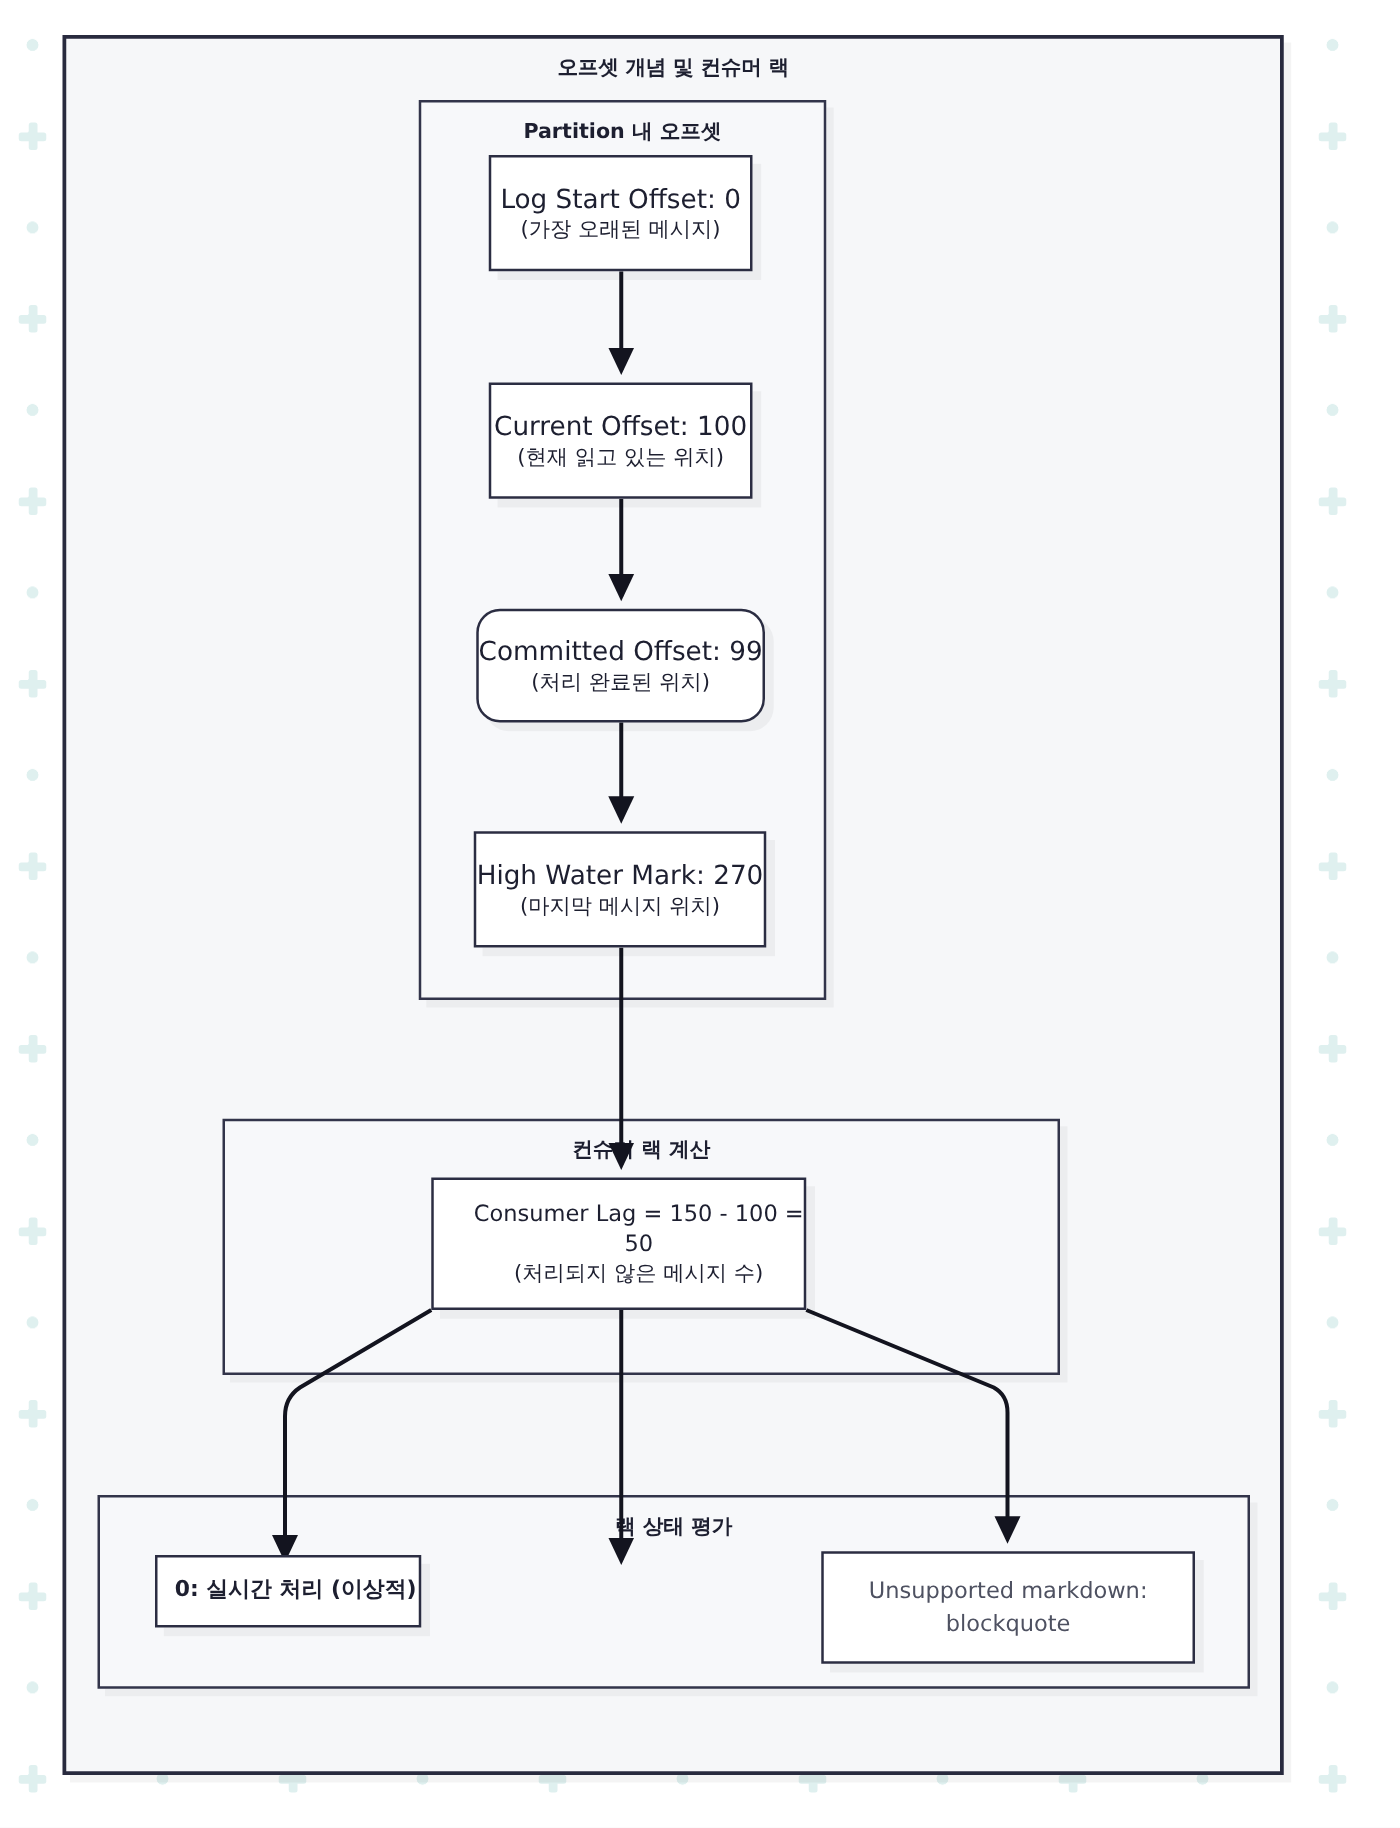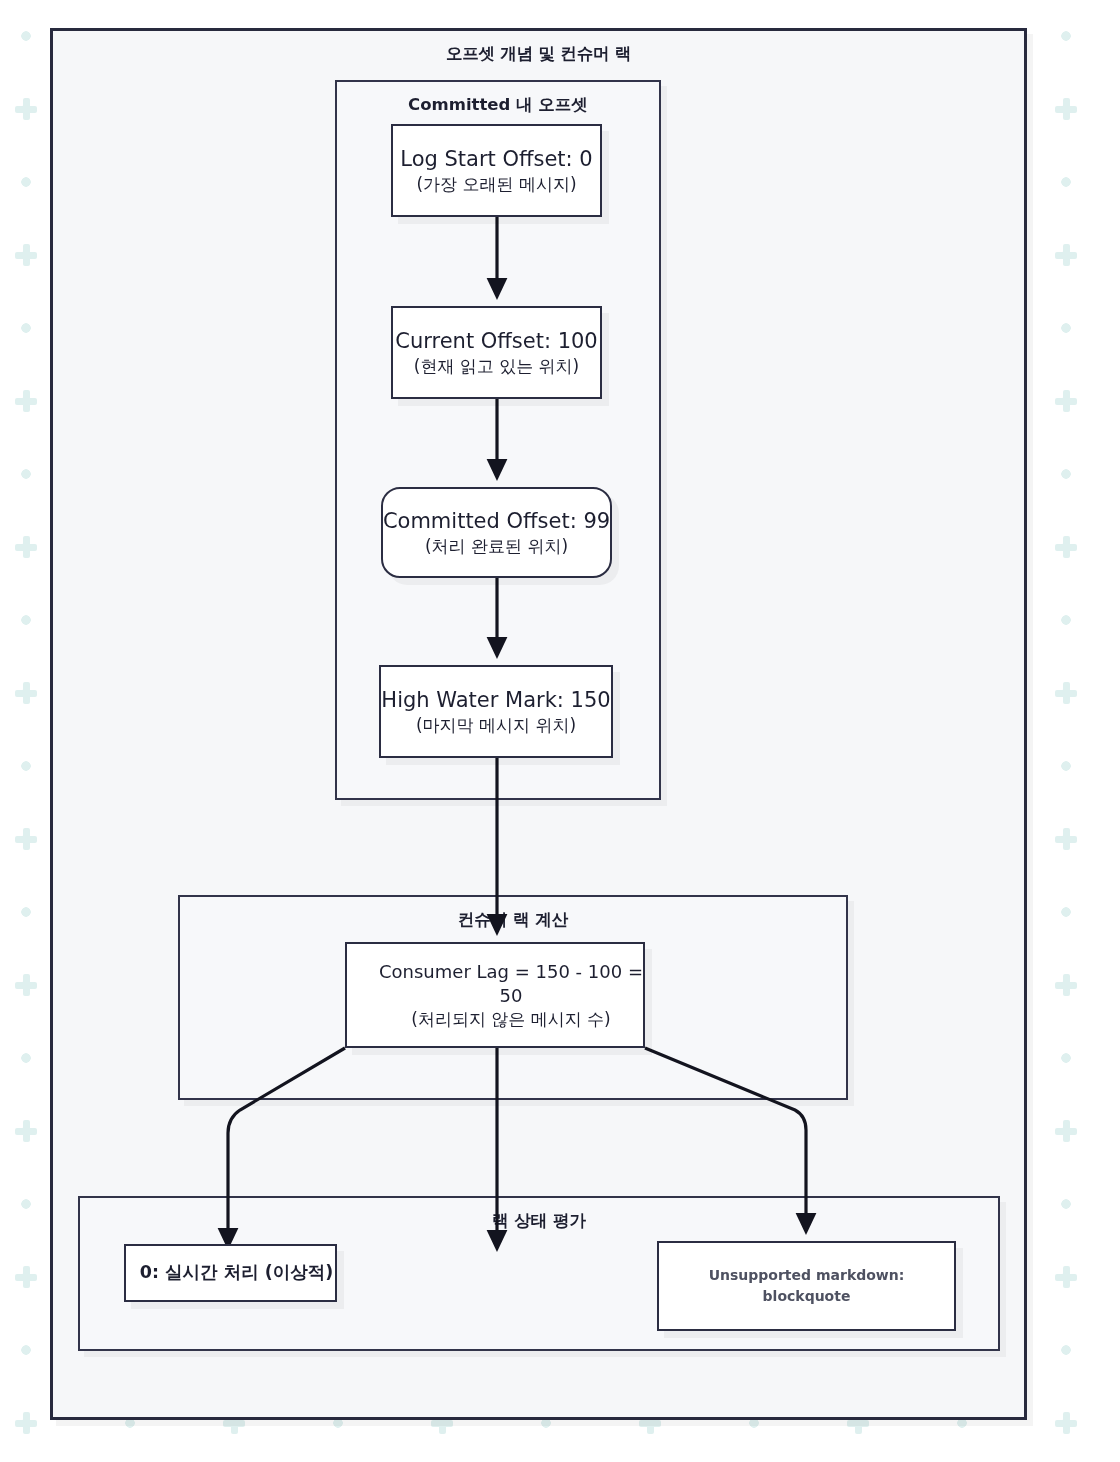--- a/index.html
+++ b/index.html
@@ -119,23 +119,23 @@
   }
   .n-lag .l1 { font-size: 18px; line-height: 1.33; white-space: normal; }
   .n-lag .l2 { font-size: 17px; line-height: 1.33; }
 
   .n-zero    { left: 124px; top: 1244px; width: 213px; height: 58px; padding-left: 12px; }
   .n-good    { left: 400px; top: 1258px; width: 194px; height: 54px; }
   .n-unsup   { left: 657px; top: 1241px; width: 299px; height: 90px; }
 
   .n-zero .l1, .n-good .l1 { font-size: 17.5px; font-weight: 600; }
   .n-unsup .l1, .n-unsup .l2 {
-    font-size: 14px;
+    font-size: 18px;
     color: #4e5161;
-    font-weight: 700;
+    font-weight: 400;
     line-height: 1.5;
   }
 
   .edges {
     position: absolute;
     left: 0; top: 0;
     width: 1120px; height: 1462px;
     z-index: 4;
     pointer-events: none;
   }
@@ -206,21 +206,21 @@
     <div class="bg-plus" style="left: 1055px; top: 1412px;"></div>
   </div>
 
 <div class="stage">
 
   <div class="outer-box">
     <div class="outer-title">오프셋 개념 및 컨슈머 랙</div>
   </div>
 
   <div class="sub-box sg-partition">
-    <div class="sg-title inner">Committed 내 오프셋</div>
+    <div class="sg-title inner">Partition 내 오프셋</div>
   </div>
 
   <div class="sub-box sg-lag">
     <div class="sg-title inner">컨슈머 랙 계산</div>
   </div>
 
   <div class="sub-box sg-status">
     <div class="sg-title inner">랙 상태 평가</div>
   </div>
 
@@ -251,21 +251,21 @@
     <div class="l1">Current Offset: 100</div>
     <div class="l2">(현재 읽고 있는 위치)</div>
   </div>
 
   <div class="node n-committed">
     <div class="l1">Committed Offset: 99</div>
     <div class="l2">(처리 완료된 위치)</div>
   </div>
 
   <div class="node n-hwm">
-    <div class="l1">High Water Mark: 150</div>
+    <div class="l1">High Water Mark: 270</div>
     <div class="l2">(마지막 메시지 위치)</div>
   </div>
 
   <div class="node n-lag">
     <div class="l1">Consumer Lag = 150 - 100 = 50</div>
     <div class="l2">(처리되지 않은 메시지 수)</div>
   </div>
 
   <div class="node n-zero">
     <div class="l1">0: 실시간 처리 (이상적)</div>

